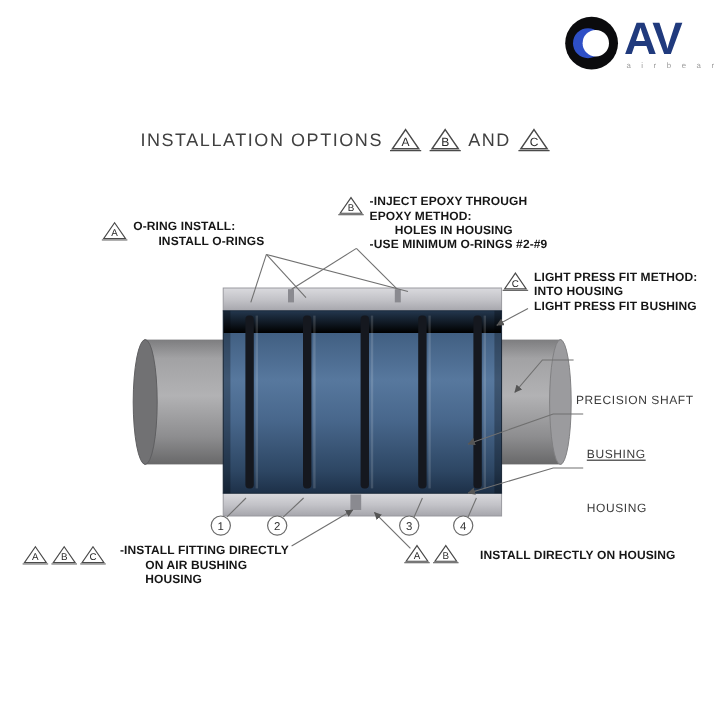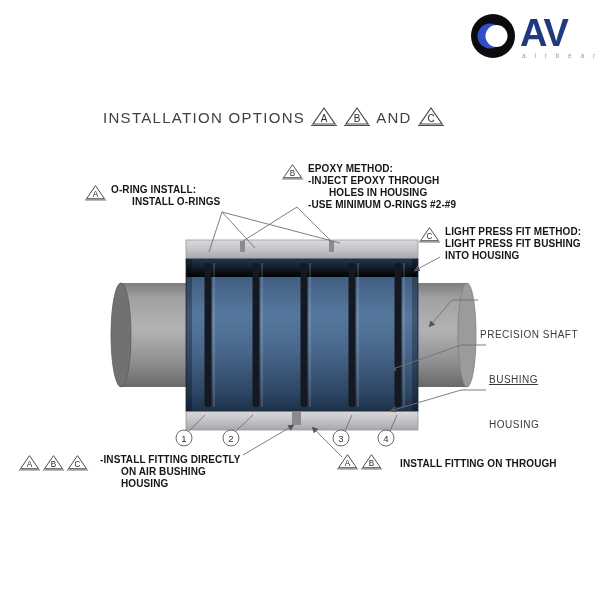--- a/index.html
+++ b/index.html
@@ -9,21 +9,21 @@
   .scene{position:absolute;left:0;top:0;}
 
   
   .logo{position:absolute;left:470px;top:11px;display:flex;align-items:flex-start;}
   .logo-mark{display:block;margin-top:2px;}
   .logo-right{margin-left:4px;}
   .logo-text{font-size:38px;font-weight:bold;color:#203a7d;line-height:44px;letter-spacing:-1px;}
   .logo-sub{font-size:6.5px;letter-spacing:3.5px;color:#9a9a9a;margin-top:-3px;margin-left:2px;white-space:nowrap;}
 
   
-  .title-row{position:absolute;left:103px;top:106px;display:flex;align-items:center;gap:5px;}
+  .title-row{position:absolute;left:117px;top:106px;display:flex;align-items:center;gap:5px;}
   .title-text{font-size:15px;color:#404040;letter-spacing:1.3px;white-space:nowrap;}
 
   
   .flag{display:inline-block;line-height:0;}
   .flag svg{display:block;}
   .flag-lg svg{width:28px;height:22px;}
   .flag-sm svg{width:23px;height:18px;}
   .flag .tri{fill:none;stroke:#4a4a4a;stroke-width:1.2;}
   .flag .base{stroke:#4a4a4a;stroke-width:1;}
   .flag text{font-size:10px;fill:#2a2a2a;text-anchor:middle;font-family:"Liberation Sans",sans-serif;}
@@ -206,39 +206,39 @@
 
   <div class="abs callout" style="left:281px;top:163px;">
     <span class="flag flag-sm">
       <svg viewBox="0 0 28 22">
           <path class="tri" d="M14 2 L25 18 H3 Z"></path>
           <line class="base" x1="1" y1="19.5" x2="27" y2="19.5"></line>
           <text x="14" y="16">B</text>
         </svg>
     </span>
     <div class="co">
+      <div>-INJECT EPOXY THROUGH</div>
       <div>EPOXY METHOD:</div>
-      <div>-INJECT EPOXY THROUGH</div>
       <div class="ind">HOLES IN HOUSING</div>
       <div>-USE MINIMUM O-RINGS #2-#9</div>
     </div>
   </div>
 
   <div class="abs callout" style="left:418px;top:226px;">
     <span class="flag flag-sm">
       <svg viewBox="0 0 28 22">
           <path class="tri" d="M14 2 L25 18 H3 Z"></path>
           <line class="base" x1="1" y1="19.5" x2="27" y2="19.5"></line>
           <text x="14" y="16">C</text>
         </svg>
     </span>
     <div class="co">
       <div>LIGHT PRESS FIT METHOD:</div>
+      <div>INTO HOUSING</div>
       <div>LIGHT PRESS FIT BUSHING</div>
-      <div>INTO HOUSING</div>
     </div>
   </div>
 
   <div class="abs part-label" style="left:480px;top:294px;">PRECISION SHAFT</div>
   <div class="abs part-label" style="left:489px;top:339px;text-decoration:underline;">BUSHING</div>
   <div class="abs part-label" style="left:489px;top:384px;">HOUSING</div>
 
   <div class="abs flag-row" style="left:18px;top:454px;">
     <span class="flag flag-sm">
       <svg viewBox="0 0 28 22">
@@ -277,15 +277,15 @@
         </svg>
     </span>
     <span class="flag flag-sm">
       <svg viewBox="0 0 28 22">
           <path class="tri" d="M14 2 L25 18 H3 Z"></path>
           <line class="base" x1="1" y1="19.5" x2="27" y2="19.5"></line>
           <text x="14" y="16">B</text>
         </svg>
     </span>
   </div>
-  <div class="abs co" style="left:400px;top:458px;">INSTALL FITTING ON THROUGH</div>
+  <div class="abs co" style="left:400px;top:458px;">INSTALL DIRECTLY ON HOUSING</div>
 
 </div>
 
 </body></html>

